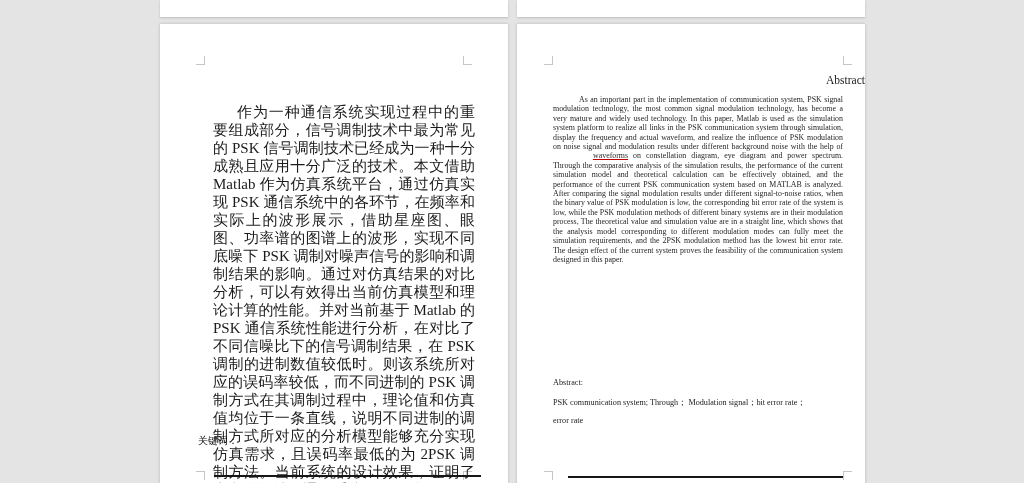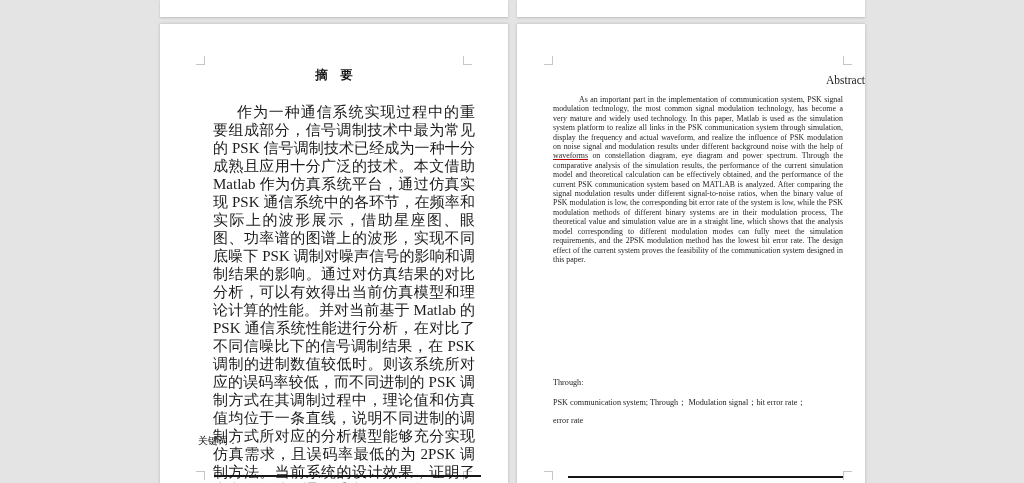--- a/index.html
+++ b/index.html
@@ -66,20 +66,21 @@
     font-size: 7.9px; line-height: 9.4px;
     text-align: justify;
     text-indent: 26px;
     color: #1f1f1f;
   }
   .spellcheck {
     text-decoration: underline;
     text-decoration-color: #c00000;
     text-decoration-thickness: 1px;
     text-underline-offset: 1px;
+    margin-left: 40px;
   }
   .en-kw-label {
     position: absolute; top: 354px; left: 36px;
     font-size: 8.2px; color: #1b1b1b;
   }
   .en-kw-line1 {
     position: absolute; top: 373px; left: 36px; width: 292px;
     font-size: 8.2px; color: #1b1b1b; white-space: nowrap;
   }
   .en-kw-line2 {
@@ -100,39 +101,38 @@
 
   <div class="page-strip strip-left"></div>
   <div class="page-strip strip-right"></div>
 
   <div class="page page-left">
     <div class="crop crop-tl" style="left:36px; top:32px;"></div>
     <div class="crop crop-tr" style="left:303px; top:32px;"></div>
     <div class="crop crop-bl" style="left:36px; top:447px;"></div>
     <div class="crop crop-br" style="left:303px; top:447px;"></div>
 
-    <div class="zh-title">摘　要</div>
 
     <div class="zh-body">作为一种通信系统实现过程中的重要组成部分，信号调制技术中最为常见的 PSK 信号调制技术已经成为一种十分成熟且应用十分广泛的技术。本文借助 Matlab 作为仿真系统平台，通过仿真实现 PSK 通信系统中的各环节，在频率和实际上的波形展示，借助星座图、眼图、功率谱的图谱上的波形，实现不同底噪下 PSK 调制对噪声信号的影响和调制结果的影响。通过对仿真结果的对比分析，可以有效得出当前仿真模型和理论计算的性能。并对当前基于 Matlab 的 PSK 通信系统性能进行分析，在对比了不同信噪比下的信号调制结果，在 PSK 调制的进制数值较低时。则该系统所对应的误码率较低，而不同进制的 PSK 调制方式在其调制过程中，理论值和仿真值均位于一条直线，说明不同进制的调制方式所对应的分析模型能够充分实现仿真需求，且误码率最低的为 2PSK 调制方法。当前系统的设计效果，证明了本文所设计的通信系统的可行性。</div>
 
     <div class="zh-kw-label">关键词：</div>
 
     <div class="bottom-rule rule-left"></div>
   </div>
 
   <div class="page page-right">
     <div class="crop crop-tl" style="left:27px; top:32px;"></div>
     <div class="crop crop-tr" style="left:326px; top:32px;"></div>
     <div class="crop crop-bl" style="left:27px; top:447px;"></div>
     <div class="crop crop-br" style="left:326px; top:447px;"></div>
 
     <div class="en-title">Abstract</div>
 
     <div class="en-body"><span>As an important part in the implementation of communication system, PSK signal modulation technology, the most common signal modulation technology, has become a very mature and widely used technology. In this paper, Matlab is used as the simulation system platform to realize all links in the PSK communication system through simulation, display the frequency and actual waveform, and realize the influence of PSK modulation on noise signal and modulation results under different background noise with the help of </span><span class="spellcheck">waveforms</span><span> on constellation diagram, eye diagram and power spectrum. Through the comparative analysis of the simulation results, the performance of the current simulation model and theoretical calculation can be effectively obtained, and the performance of the current PSK communication system based on MATLAB is analyzed. After comparing the signal modulation results under different signal-to-noise ratios, when the binary value of PSK modulation is low, the corresponding bit error rate of the system is low, while the PSK modulation methods of different binary systems are in their modulation process, The theoretical value and simulation value are in a straight line, which shows that the analysis model corresponding to different modulation modes can fully meet the simulation requirements, and the 2PSK modulation method has the lowest bit error rate. The design effect of the current system proves the feasibility of the communication system designed in this paper.</span></div>
 
-    <div class="en-kw-label">Through:</div>
+    <div class="en-kw-label">Abstract:</div>
     <div class="en-kw-line1">PSK communication system; Through；  Modulation signal；bit error rate；</div>
     <div class="en-kw-line2">error rate</div>
 
     <div class="bottom-rule rule-right"></div>
   </div>
 
 </div>
 
 </body></html>

